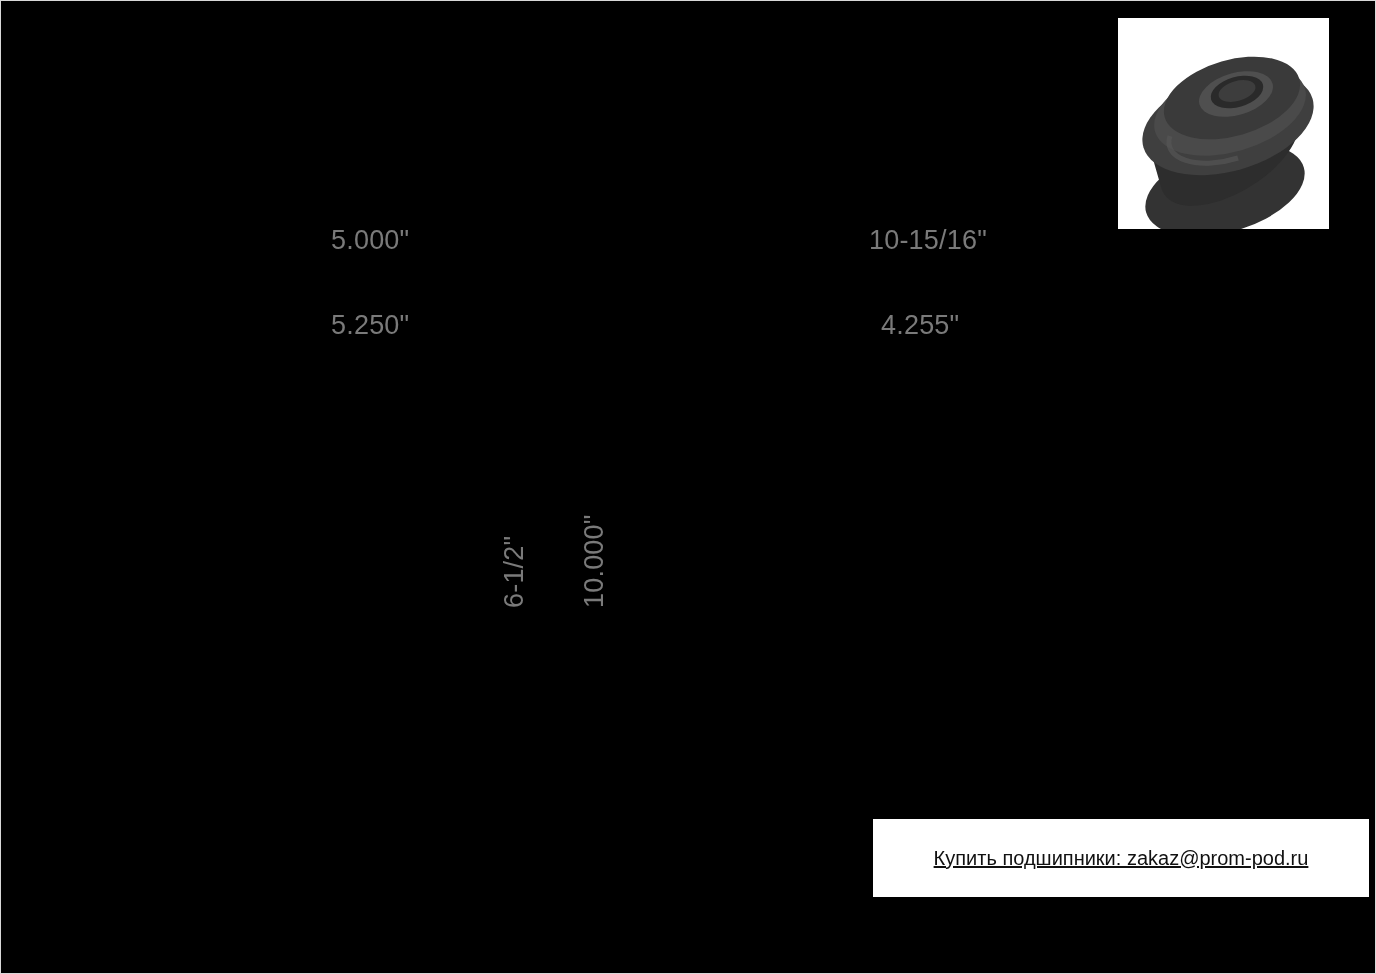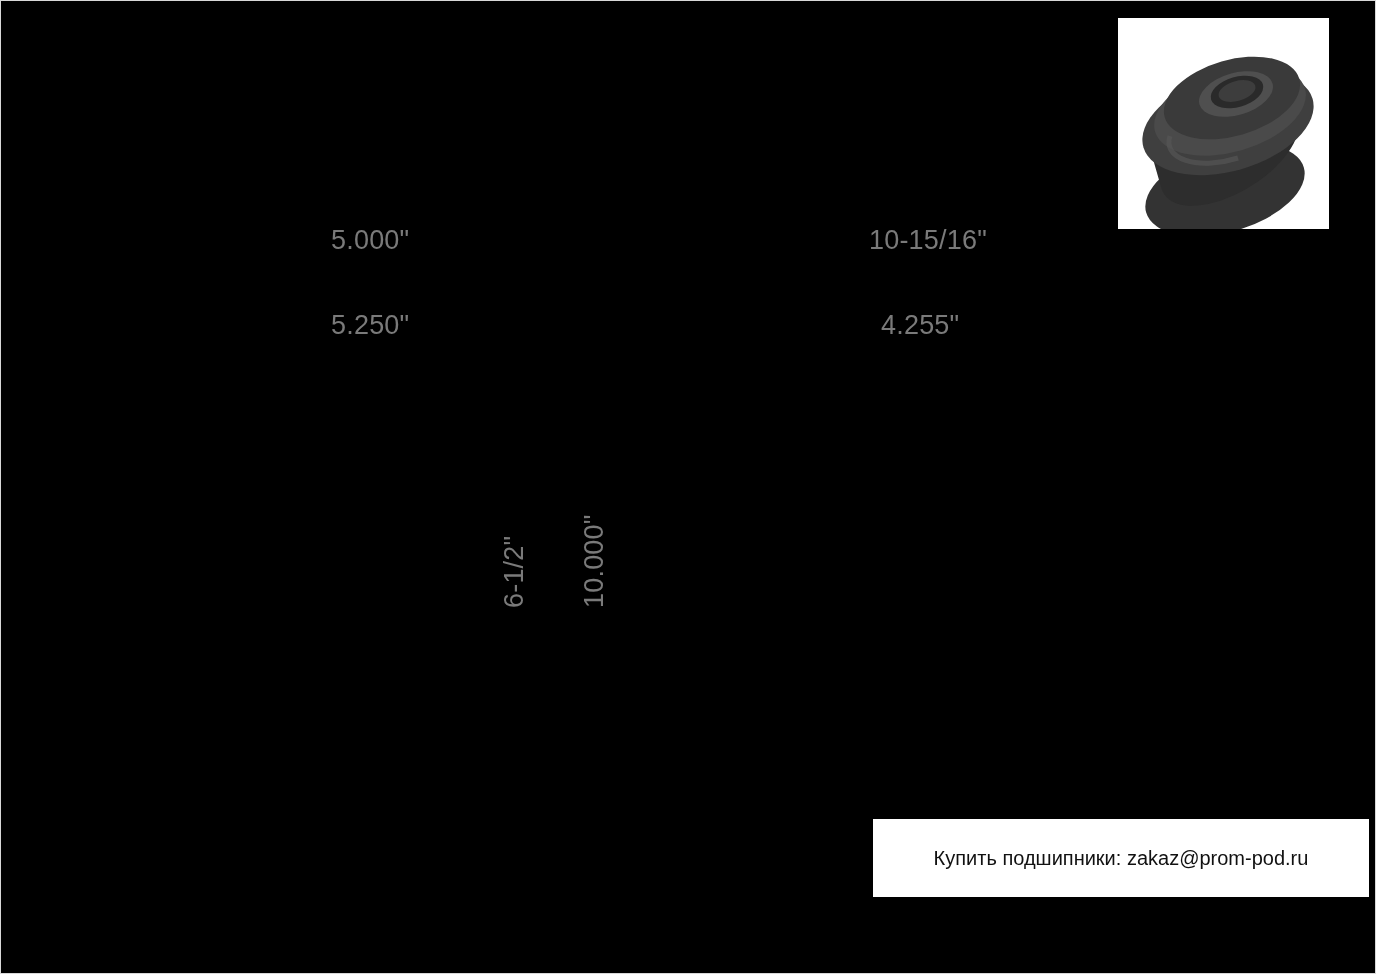--- a/index.html
+++ b/index.html
@@ -56,20 +56,21 @@
     display: flex;
     align-items: center;
     justify-content: center;
   }
 
   #footer-text {
     color: #111111;
     font-size: 20px;
     font-family: "Liberation Sans", sans-serif;
     white-space: nowrap;
+    text-decoration: underline;
   }
 </style>
 </head>
 <body>
 
 <div id="page">
 
   <div class="dim" style="left:330px; top:224px;">5.000"</div>
 
   <div class="dim" style="left:330px; top:309px;">5.250"</div>

